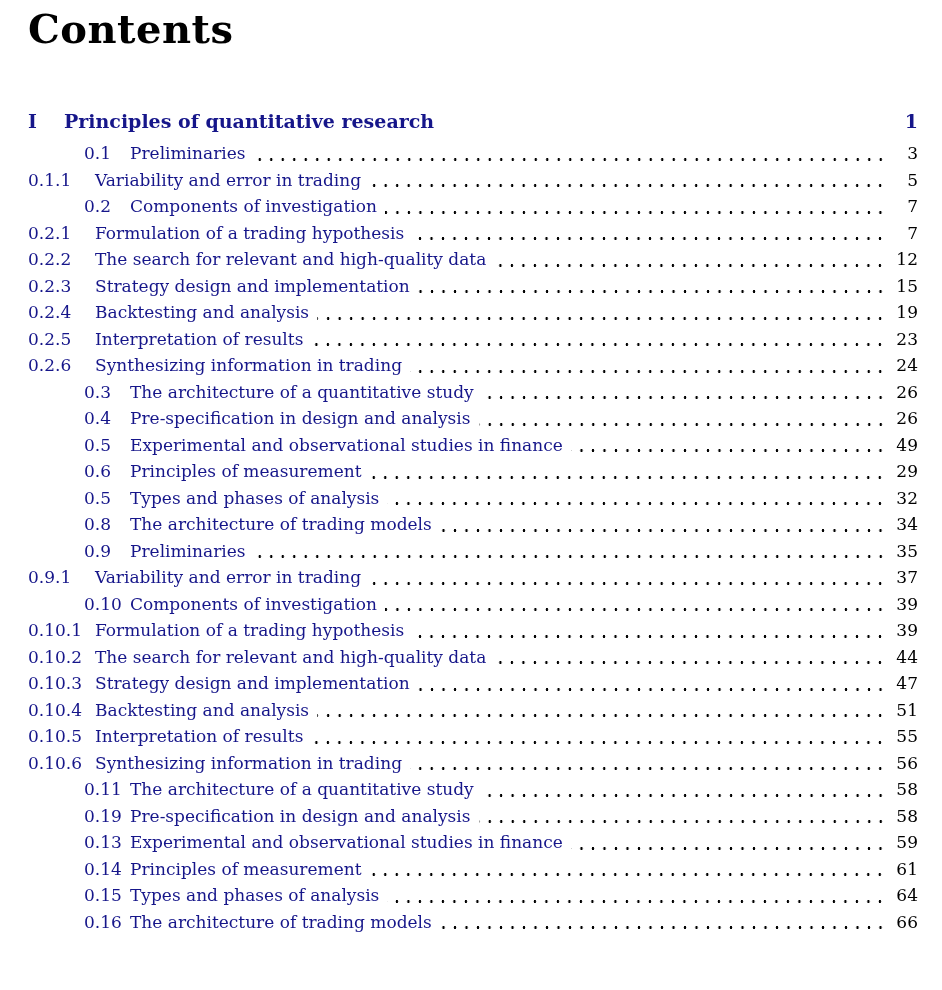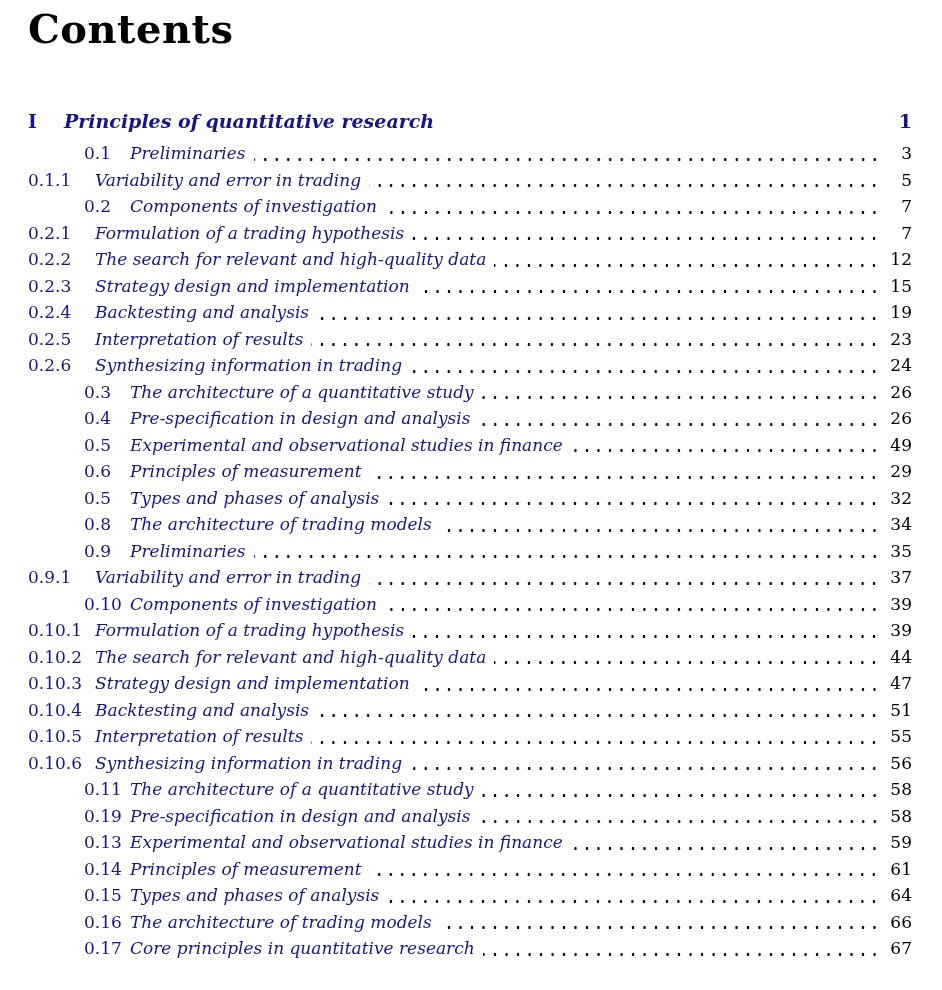--- a/index.html
+++ b/index.html
@@ -13,21 +13,21 @@
     background: #ffffff;
   }
   body {
     width: 942px;
     height: 990px;
     overflow: hidden;
     font-family: "DejaVu Serif", serif;
     color: var(--ink-color);
   }
   .page {
-    padding: 6px 30px 0 28px;
+    padding: 6px 24px 0 28px;
   }
   .contents-heading {
     margin: 0;
     font-size: 40px;
     font-weight: bold;
     color: var(--ink-color);
     letter-spacing: 0.5px;
     line-height: 1.15;
   }
   .toc {
@@ -41,21 +41,20 @@
     color: var(--link-color);
     cursor: pointer;
   }
   .row .num {
     flex: 0 0 auto;
     white-space: nowrap;
   }
   .row .ttl {
     flex: 0 0 auto;
     white-space: nowrap;
-    font-style: italic;
   }
   .row .dots {
     flex: 1 1 auto;
     align-self: stretch;
     margin: 0 6px 0 8px;
     background-image: radial-gradient(circle, #000 1.2px, transparent 1.5px);
     background-size: 11.5px 5px;
     background-repeat: repeat-x;
     background-position: right bottom 5px;
   }
@@ -282,23 +281,17 @@
     <span class="ttl">Types and phases of analysis</span>
     <span class="dots"></span>
     <span class="pg">64</span>
   </div>
         <div class="row level1">
     <span class="num">0.16</span>
     <span class="ttl">The architecture of trading models</span>
     <span class="dots"></span>
     <span class="pg">66</span>
   </div>
-        <div class="row level1">
-    <span class="num">0.17</span>
-    <span class="ttl">Core principles in quantitative research</span>
-    <span class="dots"></span>
-    <span class="pg">67</span>
-  </div>
       </div>
 
   </nav>
 
 </div>
 
 </body></html>

